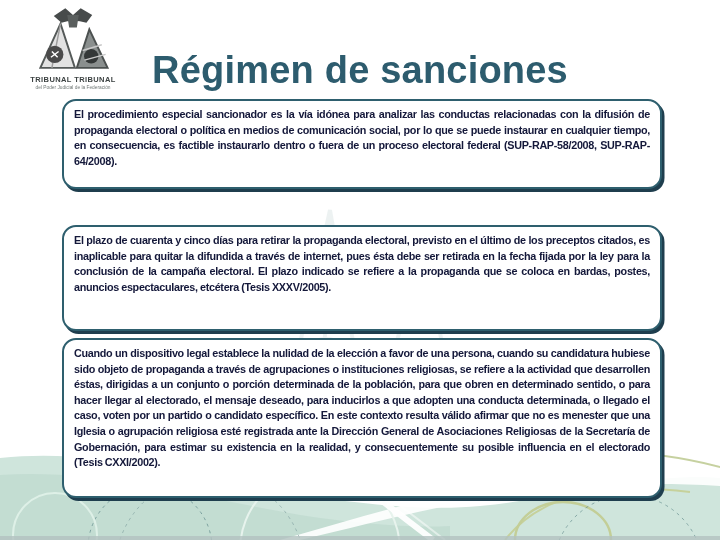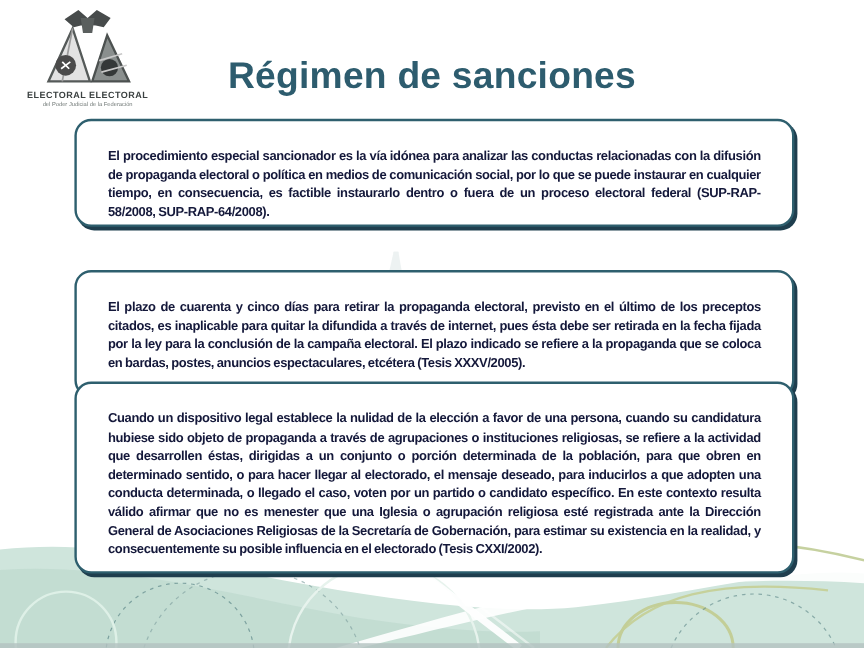--- a/index.html
+++ b/index.html
@@ -3,42 +3,42 @@
 <meta charset="utf-8">
 <style>
   html,body{margin:0;padding:0;background:#888;}
   .slide{
     position:relative;width:720px;height:540px;background:#ffffff;
     overflow:hidden;font-family:"Liberation Sans",sans-serif;
   }
   
   .title{
     position:absolute;top:24px;left:0;width:720px;text-align:center;
-    font-size:31px;font-weight:bold;color:#2d5c6e;letter-spacing:0.2px;
+    font-size:38px;font-weight:bold;color:#2d5c6e;letter-spacing:0.2px;
   }
   
   .logo{position:absolute;top:6px;left:8px;width:130px;text-align:center;}
   .logo svg{display:block;margin:0 auto;}
   .logo-line1{font-size:7.5px;font-weight:bold;color:#3c4242;letter-spacing:0.4px;margin-top:1px;}
   .logo-line2{font-size:4.8px;color:#707876;margin-top:1px;}
   
   .box{
     position:absolute;left:62px;width:600px;box-sizing:border-box;
     background:#ffffff;border:2.5px solid #2e5f6e;border-radius:14px;
     box-shadow:2.5px 3px 0 #1f3e4e;
     padding:6px 10px;overflow:hidden;
   }
   .box p{
-    margin:16px;font-size:10.8px;font-weight:bold;color:#14183a;
+    margin:0;font-size:10.8px;font-weight:bold;color:#14183a;
     line-height:15.6px;text-align:justify;text-align-last:left;
     letter-spacing:-0.3px;word-spacing:-0.5px;
   }
   .box1{top:99px;height:90px;}
   .box2{top:225px;height:106px;}
-  .box3{top:318px;height:160px;}
+  .box3{top:338px;height:160px;}
   
   .watermark{position:absolute;left:230px;top:130px;opacity:0.5;pointer-events:none;}
   .footer-art{position:absolute;left:0;bottom:0;pointer-events:none;}
 </style>
 </head>
 <body>
 
 <div class="slide">
 
   <svg class="footer-art" width="720" height="120" viewBox="0 0 720 120">
@@ -75,21 +75,21 @@
       <path d="M30,10 L42,2 L50,9 L58,2 L70,9 L64,17 Q50,13 38,17 Z" fill="#474b4b"></path>
       <path d="M44,9 L46,22 L54,22 L56,9 Z" fill="#5a5f5e"></path>
       <polygon points="16,64 52,64 37,18" fill="#e2e2e2" stroke="#555a59" stroke-width="2"></polygon>
       <line x1="37" y1="18" x2="28" y2="64" stroke="#9c9c9c" stroke-width="1.5"></line>
       <circle cx="31" cy="50" r="9" fill="#4a4a4a"></circle>
       <path d="M27,53 L35,47 M28,47 L34,53" stroke="#ffffff" stroke-width="1.5"></path>
       <polygon points="54,64 86,64 67,24" fill="#8a8f8e" stroke="#4c5150" stroke-width="2"></polygon>
       <circle cx="69" cy="52" r="7.5" fill="#343838"></circle>
       <path d="M60,46 L80,40 M62,56 L84,50" stroke="#c9c9c9" stroke-width="1.5"></path>
     </svg>
-    <div class="logo-line1">ELECTORAL ELECTORAL</div>
+    <div class="logo-line1">TRIBUNAL TRIBUNAL</div>
     <div class="logo-line2">del Poder Judicial de la Federación</div>
   </div>
 
   <h1 class="title">Régimen de sanciones</h1>
 
   <div class="box box1">
     <p>El procedimiento especial sancionador es la vía idónea para analizar las conductas relacionadas con la difusión de propaganda electoral o política en medios de comunicación social, por lo que se puede instaurar en cualquier tiempo, en consecuencia, es factible instaurarlo dentro o fuera de un proceso electoral federal (SUP-RAP-58/2008, SUP-RAP-64/2008).</p>
   </div>
 
   <div class="box box2">

